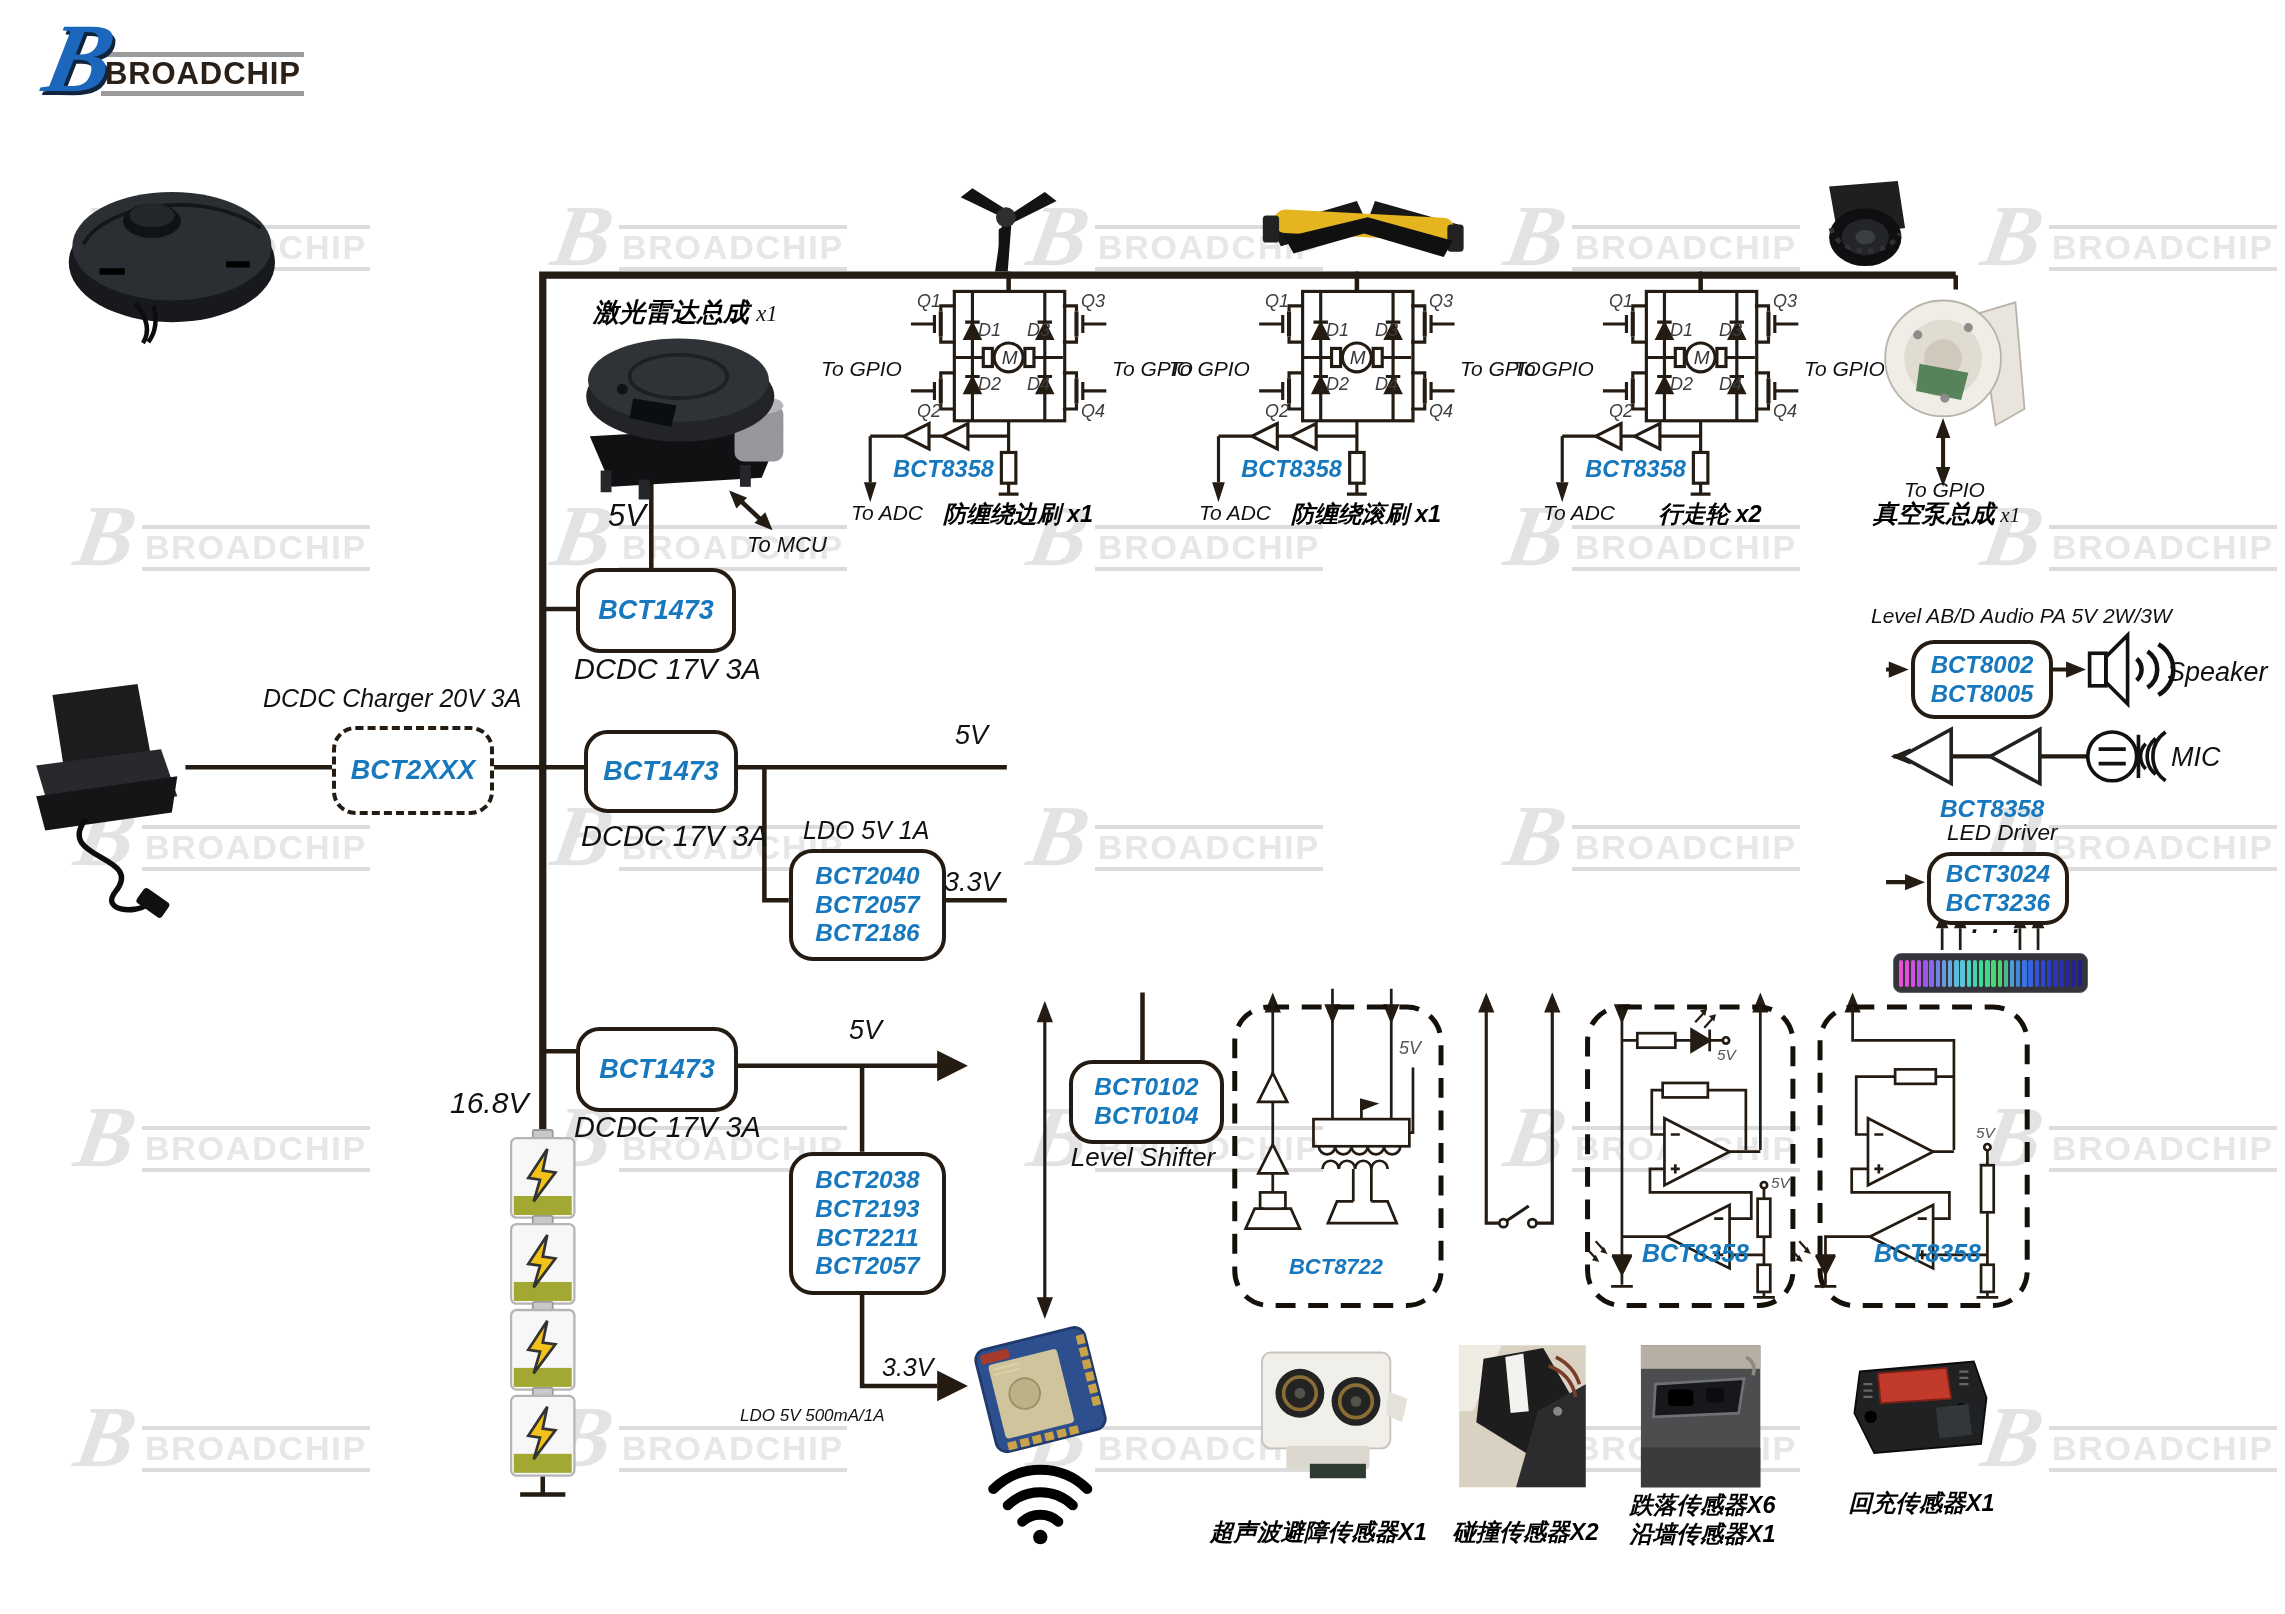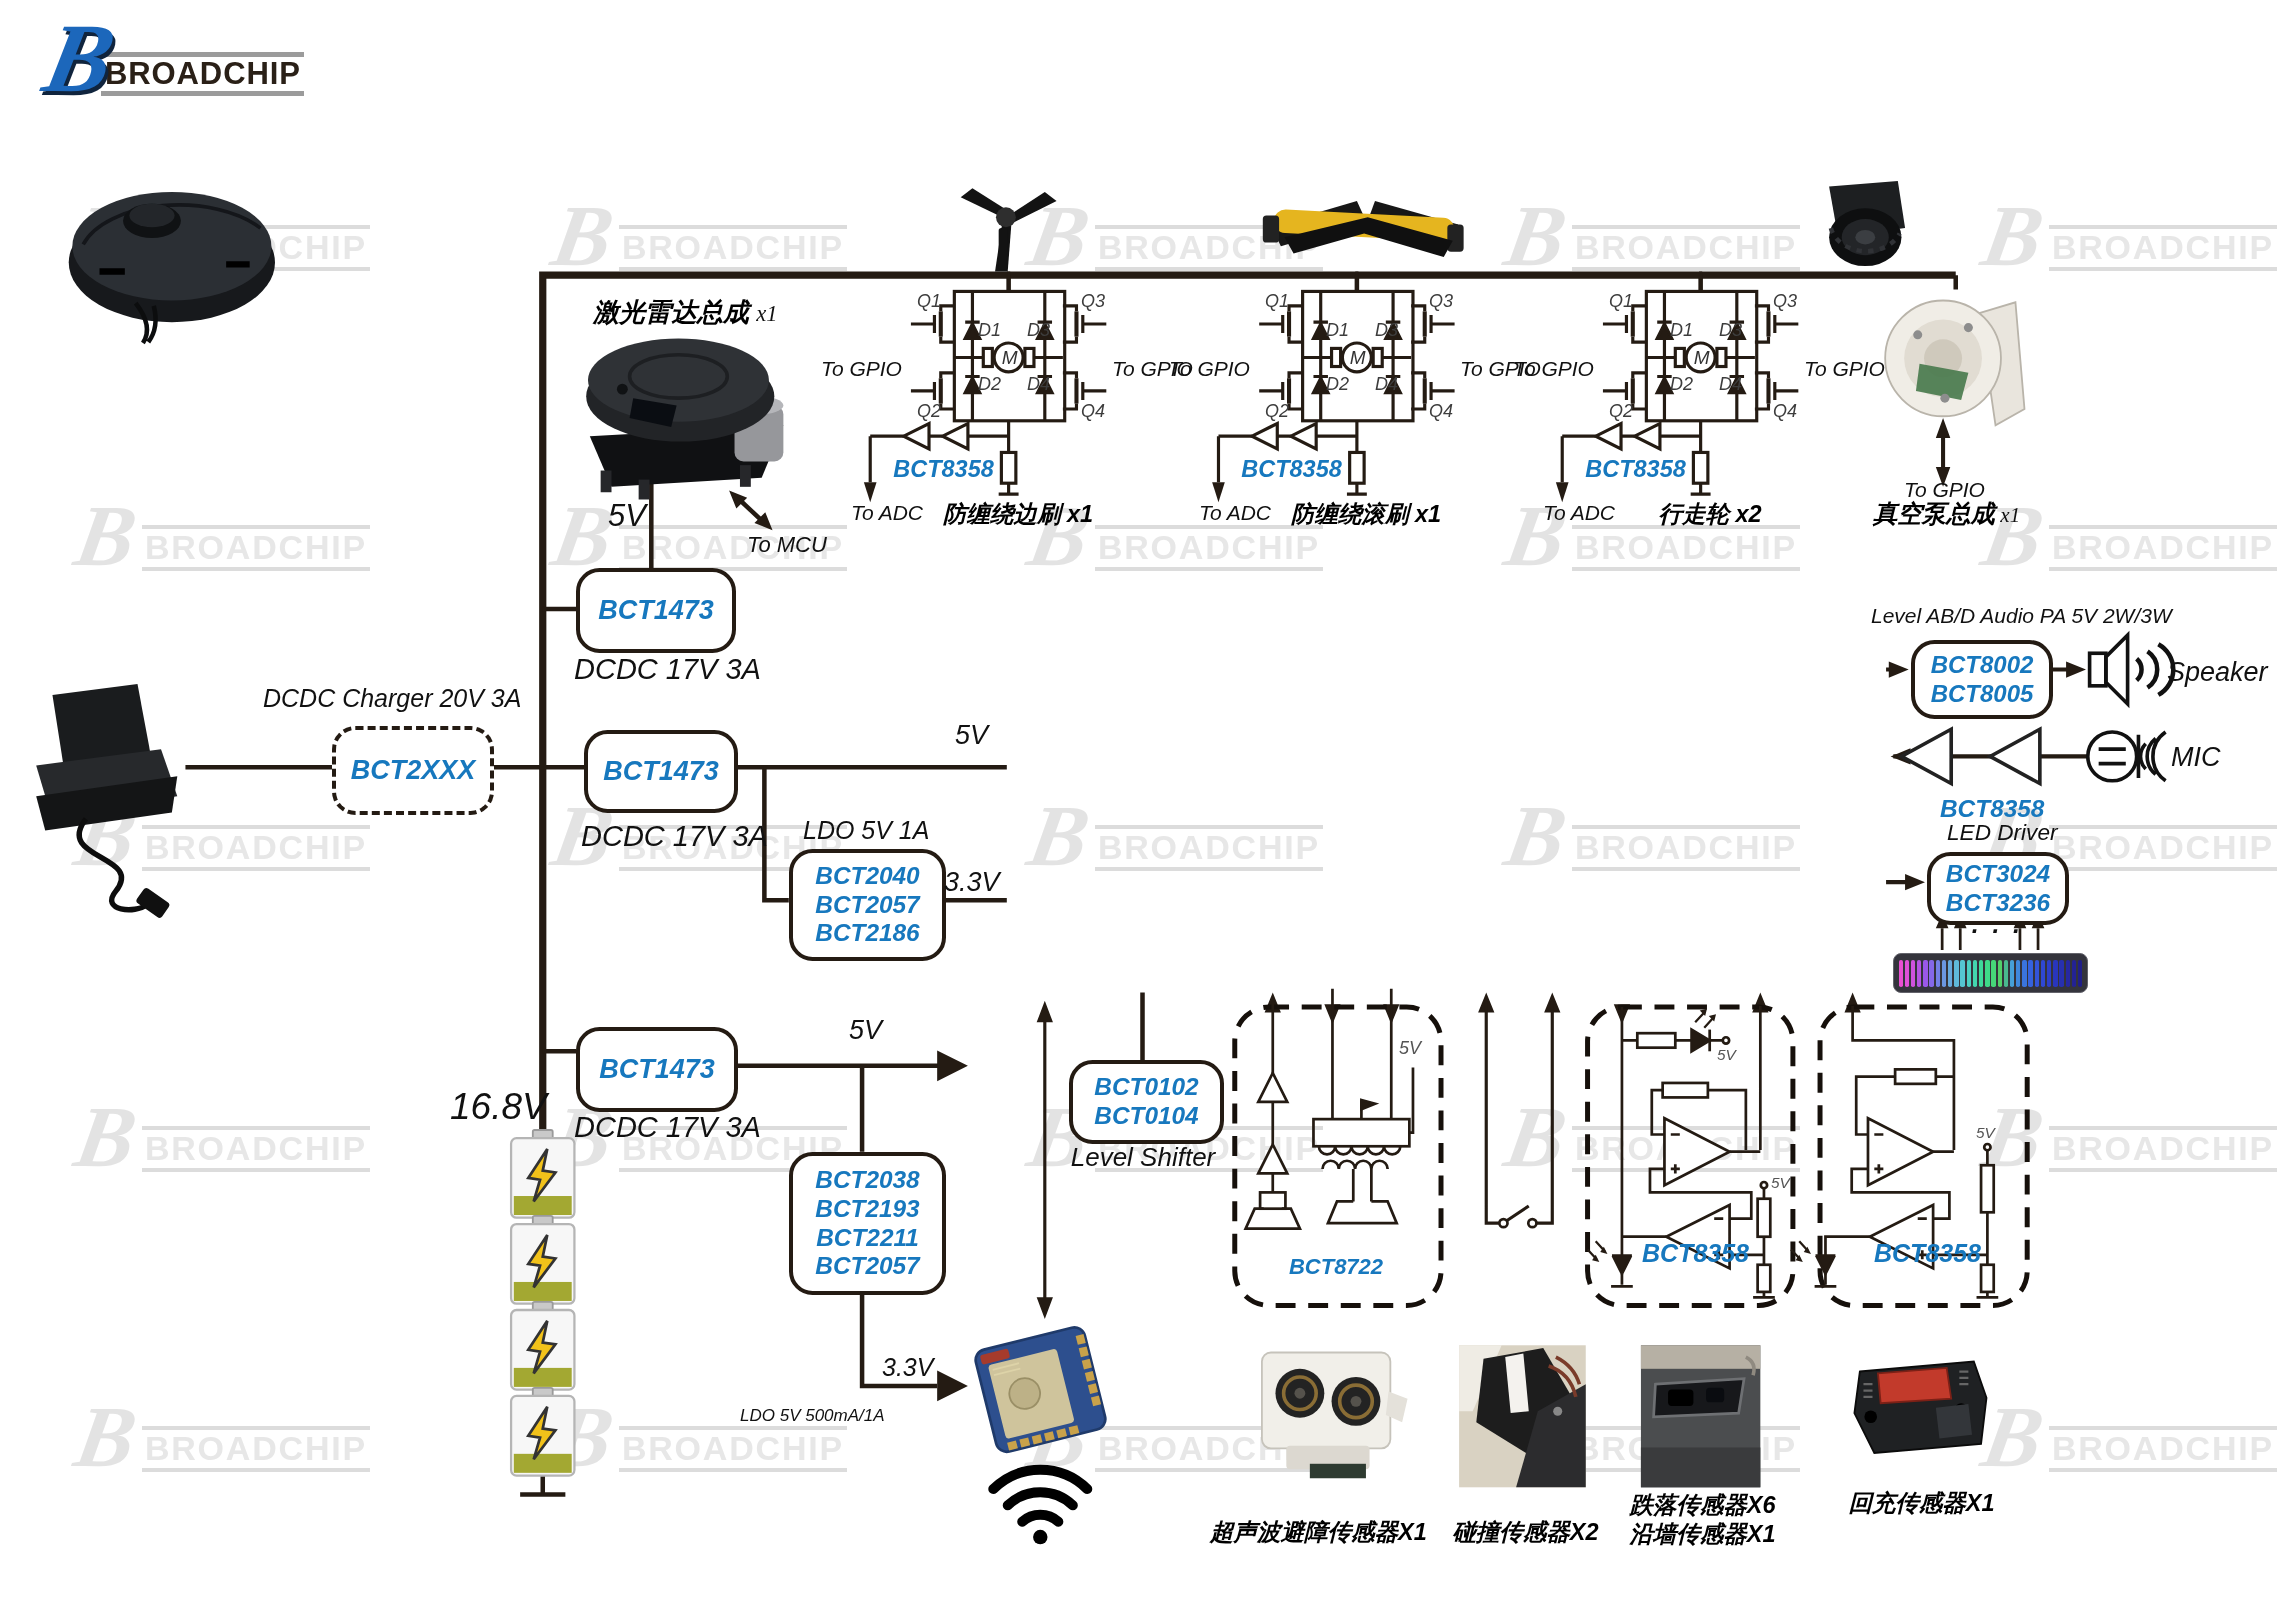--- a/index.html
+++ b/index.html
@@ -538,21 +538,21 @@
   <div class="lbl" style="left:574px;top:653px;font-size:29px">DCDC 17V 3A</div>
   <div class="lbl" style="left:581px;top:820px;font-size:29px">DCDC 17V 3A</div>
   <div class="lbl" style="left:574px;top:1111px;font-size:29px">DCDC 17V 3A</div>
   <div class="lbl" style="left:803px;top:816px;font-size:25px">LDO 5V 1A</div>
   <div class="lbl" style="left:740px;top:1406px;font-size:17px">LDO  5V 500mA/1A</div>
   <div class="lbl" style="left:608px;top:498px;font-size:31px">5V</div>
   <div class="lbl" style="left:955px;top:720px;font-size:27px">5V</div>
   <div class="lbl" style="left:849px;top:1015px;font-size:27px">5V</div>
   <div class="lbl" style="left:944px;top:867px;font-size:27px">3.3V</div>
   <div class="lbl" style="left:882px;top:1353px;font-size:25px">3.3V</div>
-  <div class="lbl" style="left:450px;top:1086px;font-size:37px">16.8V</div>
+  <div class="lbl" style="left:450px;top:1086px;font-size:30px">16.8V</div>
 
   <div class="lbl" style="left:593px;top:295px;display:flex;gap:7.2px;align-items:baseline">
     <span class="cn" style="font-size:26px">激光雷达总成</span>
     <span style="font-size:22.6px;font-family:'Liberation Serif',serif">x1</span>
   </div>
   <div class="lbl" style="left:747px;top:532px;font-size:22px">To MCU</div>
 
   <div class="driver" style="left:1009px">
     <span class="dl qd" style="left:-92px;top:20px">Q1</span>
     <span class="dl qd" style="left:-92px;top:130px">Q2</span>

